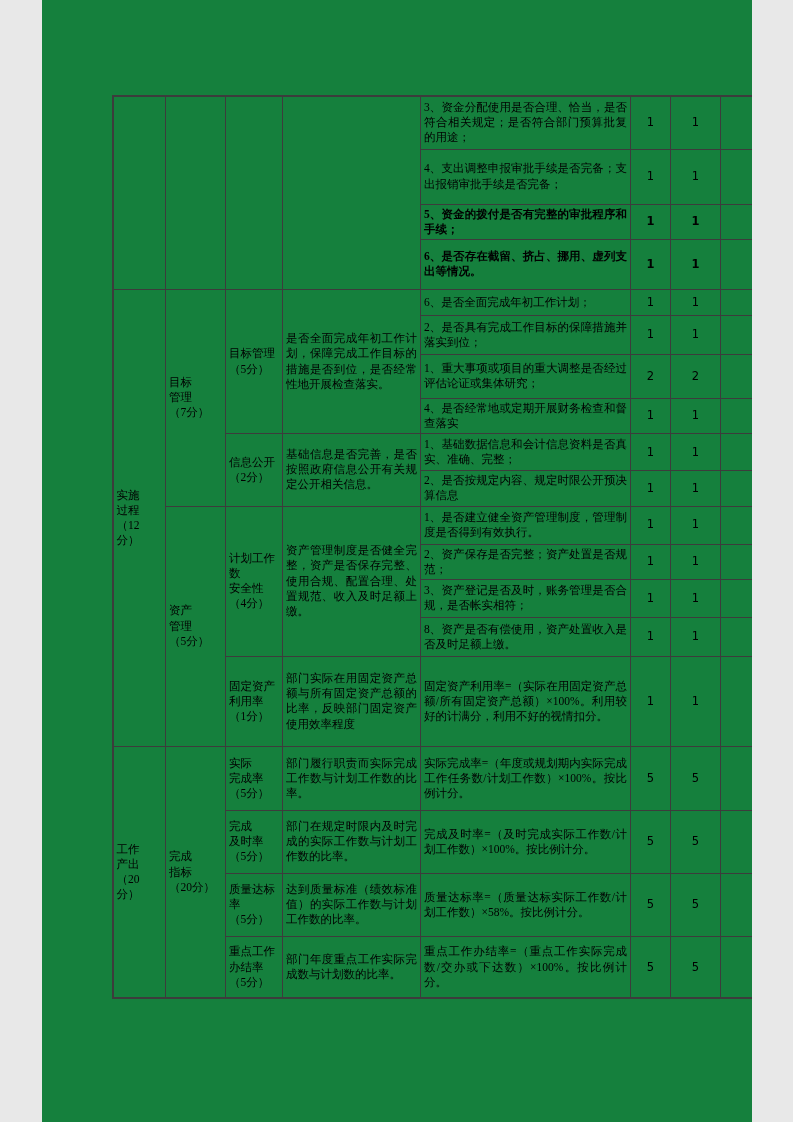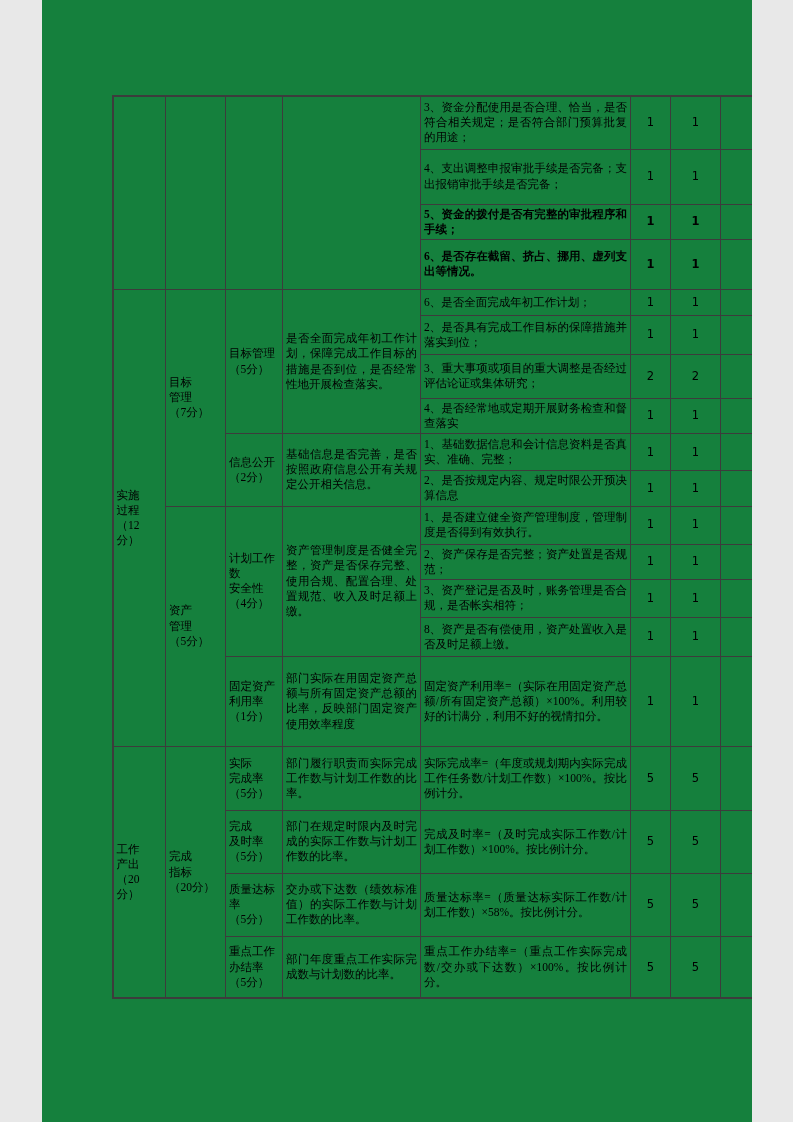--- a/index.html
+++ b/index.html
@@ -117,21 +117,21 @@
         <td class="score-cell">1</td>
         <td class="score-cell"></td>
       </tr>
       <tr style="height:39px;margin-top:12px;">
         <td class="criteria-cell">2、是否具有完成工作目标的保障措施并落实到位；</td>
         <td class="score-cell">1</td>
         <td class="score-cell">1</td>
         <td class="score-cell"></td>
       </tr>
       <tr style="height:44px;">
-        <td class="criteria-cell">3、重大事项或项目的重大调整是否经过评估论证或集体研究；</td>
+        <td class="criteria-cell">1、重大事项或项目的重大调整是否经过评估论证或集体研究；</td>
         <td class="score-cell">2</td>
         <td class="score-cell">2</td>
         <td class="score-cell"></td>
       </tr>
       <tr style="height:33px;">
         <td class="criteria-cell">4、是否经常地或定期开展财务检查和督查落实</td>
         <td class="score-cell">1</td>
         <td class="score-cell">1</td>
         <td class="score-cell"></td>
       </tr>
@@ -215,21 +215,21 @@
         <td class="desc-cell">部门在规定时限内及时完成的实际工作数与计划工作数的比率。</td>
         <td class="criteria-cell">完成及时率=（及时完成实际工作数/计划工作数）×100%。按比例计分。</td>
         <td class="score-cell">5</td>
         <td class="score-cell">5</td>
         <td class="score-cell"></td>
       </tr>
       <tr style="height:63px;margin-top:44px;">
         <td class="label-cell">质量达标
 率
 （5分）</td>
-        <td class="desc-cell">交办或下达数（绩效标准值）的实际工作数与计划工作数的比率。</td>
+        <td class="desc-cell">达到质量标准（绩效标准值）的实际工作数与计划工作数的比率。</td>
         <td class="criteria-cell">质量达标率=（质量达标实际工作数/计划工作数）×58%。按比例计分。</td>
         <td class="score-cell">5</td>
         <td class="score-cell">5</td>
         <td class="score-cell"></td>
       </tr>
       <tr style="height:62px;padding-left:20px;">
         <td class="label-cell">重点工作
 办结率
 （5分）</td>
         <td class="desc-cell">部门年度重点工作实际完成数与计划数的比率。</td>

